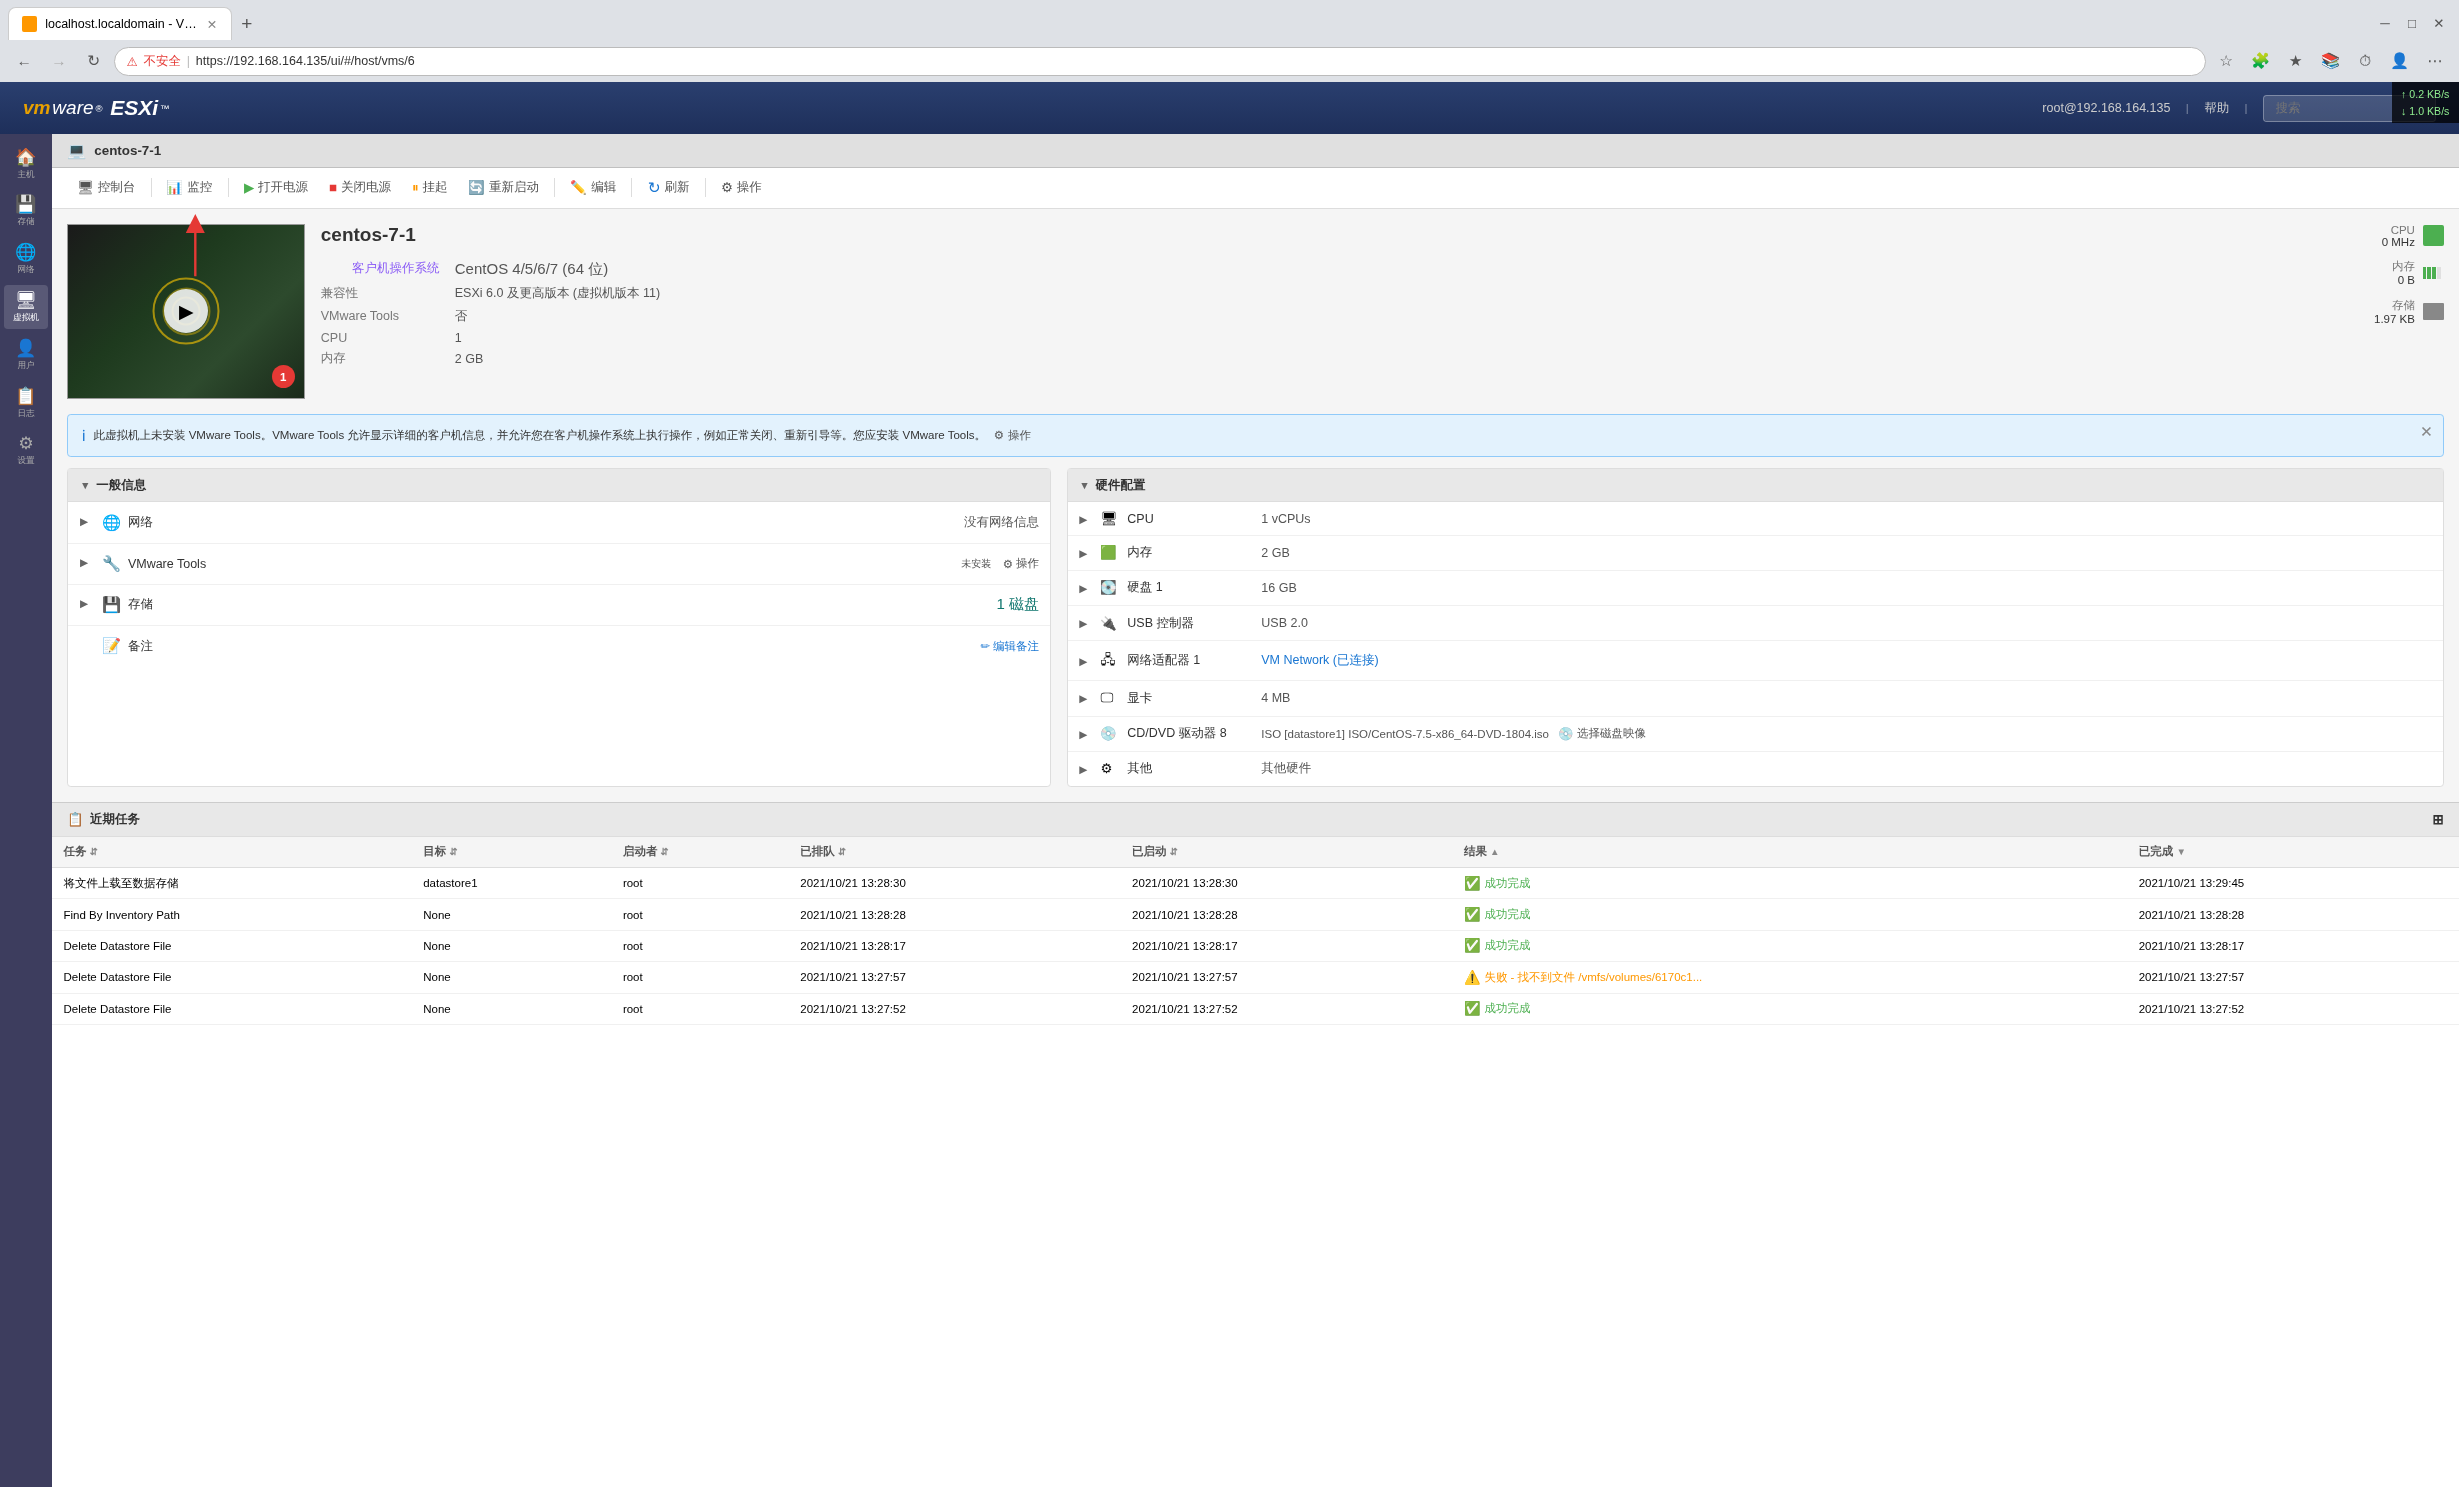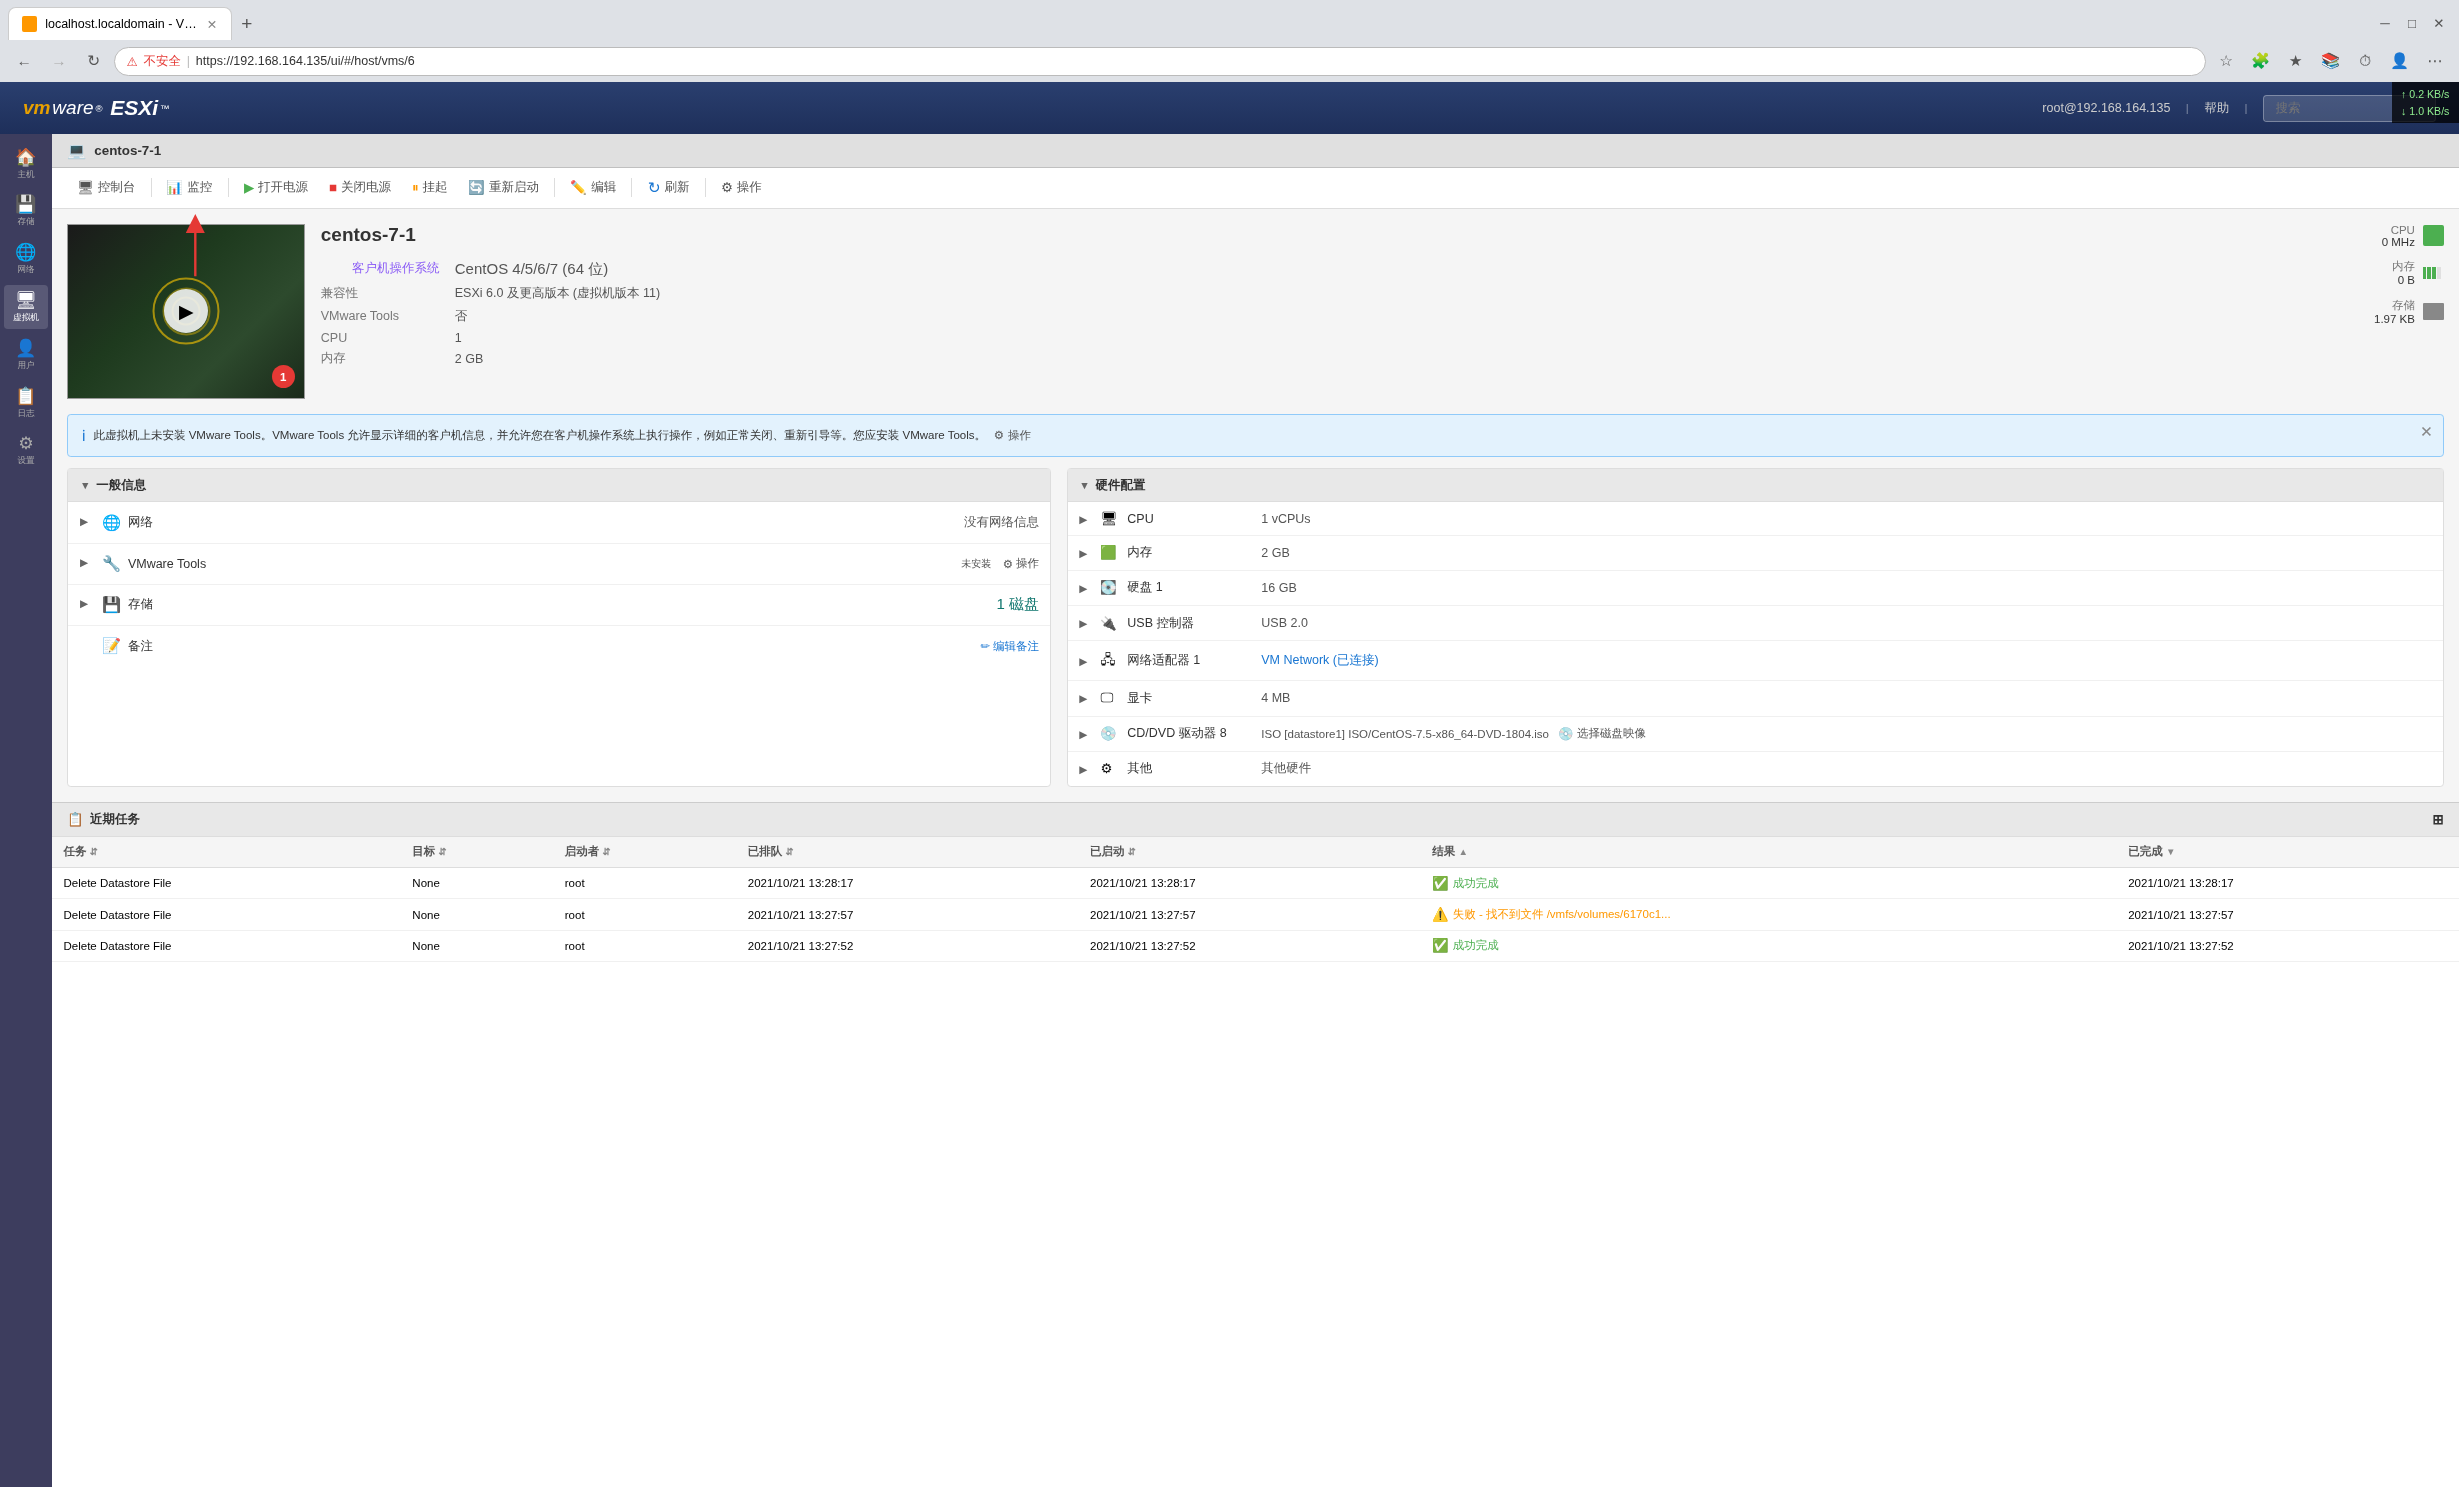--- a/index.html
+++ b/index.html
@@ -390,20 +390,42 @@
             </th>
             <th style="background:#f5f5f5;padding:7.7px 11.5px;font-size:11.5px;color:#555;font-weight:600;border-bottom:1.9px solid #ddd;text-align:left;white-space:nowrap;cursor:pointer;">
               <span>结果</span> <span style="color:#888;font-size:9.6px;">▲</span>
             </th>
             <th style="background:#f5f5f5;padding:7.7px 11.5px;font-size:11.5px;color:#555;font-weight:600;border-bottom:1.9px solid #ddd;text-align:left;white-space:nowrap;cursor:pointer;">
               <span>已完成</span> <span style="color:#888;font-size:9.6px;">▼</span>
             </th>
           </tr>
         </thead>
         <tbody id="tasks-tbody">
+            <tr>
+    <td style="padding:7.7px 11.5px;font-size:11.5px;border-bottom:1px solid #f0f0f0;">将文件上载至数据存储</td>
+    <td style="padding:7.7px 11.5px;font-size:11.5px;border-bottom:1px solid #f0f0f0;">datastore1</td>
+    <td style="padding:7.7px 11.5px;font-size:11.5px;border-bottom:1px solid #f0f0f0;">root</td>
+    <td style="padding:7.7px 11.5px;font-size:11.5px;border-bottom:1px solid #f0f0f0;">2021/10/21 13:28:30</td>
+    <td style="padding:7.7px 11.5px;font-size:11.5px;border-bottom:1px solid #f0f0f0;">2021/10/21 13:28:30</td>
+    <td style="padding:7.7px 11.5px;font-size:11.5px;border-bottom:1px solid #f0f0f0;">
+      <span style="display:flex;align-items:center;gap:3.8px;color:#4caf50;"><span style="color:#4caf50;font-size:13.4px;">✅</span> 成功完成</span>
+    </td>
+    <td style="padding:7.7px 11.5px;font-size:11.5px;border-bottom:1px solid #f0f0f0;">2021/10/21 13:29:45</td>
+  </tr>
+            <tr>
+    <td style="padding:7.7px 11.5px;font-size:11.5px;border-bottom:1px solid #f0f0f0;">Find By Inventory Path</td>
+    <td style="padding:7.7px 11.5px;font-size:11.5px;border-bottom:1px solid #f0f0f0;">None</td>
+    <td style="padding:7.7px 11.5px;font-size:11.5px;border-bottom:1px solid #f0f0f0;">root</td>
+    <td style="padding:7.7px 11.5px;font-size:11.5px;border-bottom:1px solid #f0f0f0;">2021/10/21 13:28:28</td>
+    <td style="padding:7.7px 11.5px;font-size:11.5px;border-bottom:1px solid #f0f0f0;">2021/10/21 13:28:28</td>
+    <td style="padding:7.7px 11.5px;font-size:11.5px;border-bottom:1px solid #f0f0f0;">
+      <span style="display:flex;align-items:center;gap:3.8px;color:#4caf50;"><span style="color:#4caf50;font-size:13.4px;">✅</span> 成功完成</span>
+    </td>
+    <td style="padding:7.7px 11.5px;font-size:11.5px;border-bottom:1px solid #f0f0f0;">2021/10/21 13:28:28</td>
+  </tr>
             <tr>
     <td style="padding:7.7px 11.5px;font-size:11.5px;border-bottom:1px solid #f0f0f0;">Delete Datastore File</td>
     <td style="padding:7.7px 11.5px;font-size:11.5px;border-bottom:1px solid #f0f0f0;">None</td>
     <td style="padding:7.7px 11.5px;font-size:11.5px;border-bottom:1px solid #f0f0f0;">root</td>
     <td style="padding:7.7px 11.5px;font-size:11.5px;border-bottom:1px solid #f0f0f0;">2021/10/21 13:28:17</td>
     <td style="padding:7.7px 11.5px;font-size:11.5px;border-bottom:1px solid #f0f0f0;">2021/10/21 13:28:17</td>
     <td style="padding:7.7px 11.5px;font-size:11.5px;border-bottom:1px solid #f0f0f0;">
       <span style="display:flex;align-items:center;gap:3.8px;color:#4caf50;"><span style="color:#4caf50;font-size:13.4px;">✅</span> 成功完成</span>
     </td>
     <td style="padding:7.7px 11.5px;font-size:11.5px;border-bottom:1px solid #f0f0f0;">2021/10/21 13:28:17</td>

